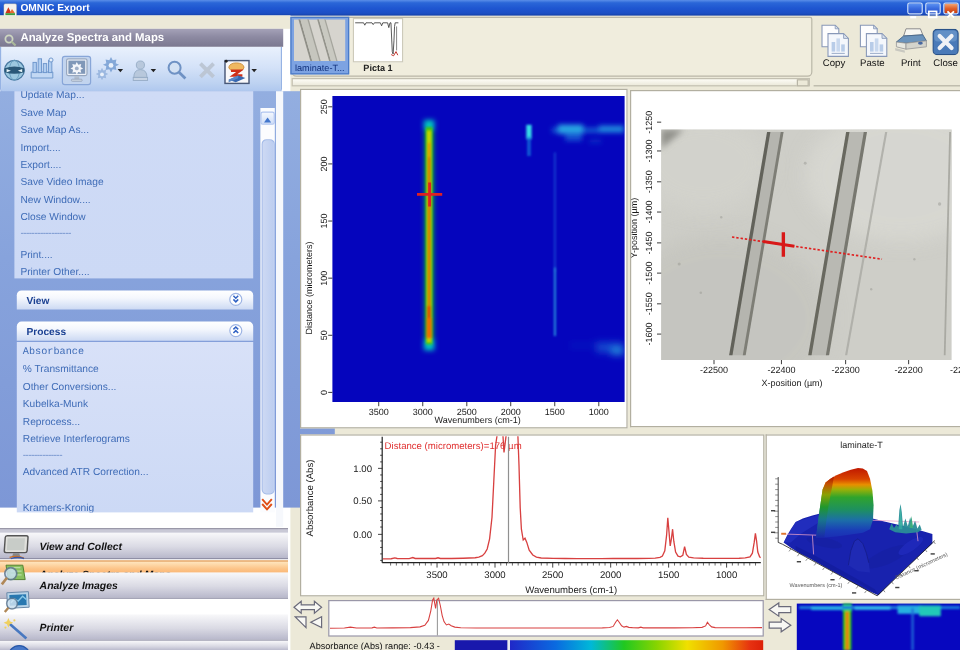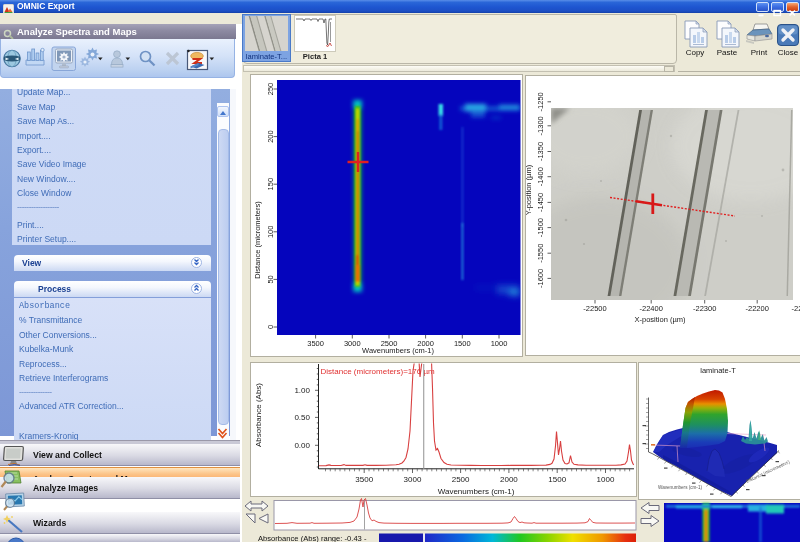--- a/index.html
+++ b/index.html
@@ -16,40 +16,40 @@
   #btnclose{background:linear-gradient(180deg,#f4a875 0%,#e0622c 50%,#c83c10 100%);}
   
   #leftpanel{left:0;top:13px;width:242px;height:529px;background:#fff;}
   #lp-beige{left:0;top:0;width:242px;height:11px;background:#ece9d8;}
   #lp-header{left:0;top:11px;width:236px;height:15px;
     background:linear-gradient(180deg,#a5a2b8 0%,#8d8aa2 45%,#7b7890 100%);
     color:#fff;font-size:9.5px;font-weight:bold;line-height:15px;}
   #lp-toolbar{left:0;top:26px;width:235px;height:39px;box-sizing:border-box;
     border:1px solid #96b3e4;border-top:none;border-radius:0 0 4px 4px;
     background:linear-gradient(180deg,#e9f1fd 0%,#d4e2f8 45%,#bdd2f1 80%,#adc6ee 100%);}
-  #lp-scroll{left:0;top:76px;width:236px;height:347px;
-    background:linear-gradient(180deg,#93aee0 0%,#87a3dc 40%,#7d97d6 100%);}
+  #lp-scroll{left:0;top:63px;width:236px;height:347px;
+    background:linear-gradient(180deg,#93aee0 0%,#87a3dc 40%,#7d97d6 100%);padding-left:43px;}
   #menubox{left:12px;top:0px;width:199px;height:156px;background:linear-gradient(180deg,#cfdbf6,#ccd9f5);overflow:hidden;}
   .mitem{left:5px;width:190px;height:14.55px;line-height:14.55px;font-size:8.5px;color:#3f6cb7;}
   #viewbar,#procbar{left:14px;width:197px;height:16px;border-radius:4px 4px 0 0;
     background:linear-gradient(180deg,#ffffff 0%,#f4f7fd 40%,#ccd9f3 100%);
     color:#1a4092;font-weight:bold;font-size:8.5px;line-height:16px;}
   #procbox{left:14px;top:208.5px;width:197px;height:142px;background:linear-gradient(180deg,#d8e1f8,#ccd9f5);overflow:hidden;}
   .chev{width:11px;height:11px;border-radius:50%;background:#fff;border:1px solid #9db4e4;box-sizing:border-box;
     color:#3263c4;font-size:7px;line-height:4.2px;text-align:center;font-weight:bold;}
   
   #sbtrack{left:217px;top:13.5px;width:12px;height:337px;background:#fbfcfe;}
   #sbup{left:217px;top:16.5px;width:12px;height:11px;background:linear-gradient(180deg,#f3f7fe,#cfdef8);
      border:1px solid #aec4f0;border-radius:2px;box-sizing:border-box;color:#3e74cc;font-size:7px;text-align:center;line-height:11px;font-weight:bold;}
   #sbthumb{left:217.5px;top:39.5px;width:11px;height:296px;background:linear-gradient(90deg,#cdd9f3,#bccdf0);border:1px solid #a4bbe8;border-radius:4px;box-sizing:border-box;}
   #sbdown{left:216px;top:337px;width:13px;height:14px;color:#e05018;font-size:9px;line-height:12px;text-align:center;font-weight:bold;}
   
   .taskbtn{left:0;width:240px;height:22px;background:linear-gradient(180deg,#f8f8fa 0%,#dadae4 55%,#b8b8cb 100%);
      border-bottom:1px solid #8f8fa6;box-sizing:border-box;}
-  .taskbtn .lbl{position:absolute;left:33px;top:0;height:22px;line-height:22px;font-size:8.7px;font-weight:bold;color:#111;}
+  .taskbtn .lbl{position:absolute;left:33px;top:0;height:22px;line-height:22px;font-size:8.7px;font-weight:bold;color:#111;font-style:italic;}
   #tb2{background:linear-gradient(180deg,#ffe6bf 0%,#fcc488 30%,#f9a45c 70%,#f59044 100%);
      border-top:1px solid #e09040;border-bottom:1px solid #c87020;}
   
   .panelbox{background:#fff;border:1px solid #b2afa0;box-sizing:border-box;}
   #tabbox{left:243px;top:14px;width:434px;height:49.5px;background:#f0eddd;border:1px solid #bab7a8;border-radius:2px 2px 4px 4px;box-sizing:border-box;}
   .iconlbl{top:48px;font-size:8px;color:#111;text-align:center;width:30px;}
   #hscroll{left:243px;top:65px;width:432px;height:7px;box-sizing:border-box;border:1px solid #c3c0b1;background:linear-gradient(180deg,#fdfcf6,#eceadb);}
   #topline2{left:678px;top:71px;width:122px;height:1px;background:#b5b2a3;}
 </style>
 </head>
@@ -154,33 +154,33 @@
         <div class="abs mitem" style="top:-3.8px;">Update Map...</div>
         <div class="abs mitem" style="top:10.7px;">Save Map</div>
         <div class="abs mitem" style="top:25.2px;">Save Map As...</div>
         <div class="abs mitem" style="top:40.2px;">Import....</div>
         <div class="abs mitem" style="top:54.2px;">Export....</div>
         <div class="abs mitem" style="top:68.2px;">Save Video Image</div>
         <div class="abs mitem" style="top:82.7px;">New Window....</div>
         <div class="abs mitem" style="top:97.2px;">Close Window</div>
         <div class="abs mitem" style="top:111.2px;letter-spacing:-0.5px;color:#6b8cc8;">------------------</div>
         <div class="abs mitem" style="top:128.7px;">Print....</div>
-        <div class="abs mitem" style="top:143.2px;">Printer Setup....</div>
+        <div class="abs mitem" style="top:143.2px;">Printer Other....</div>
       </div>
       <div class="abs" id="viewbar" style="top:165.5px;"><span style="margin-left:8px;">View</span>
         <div class="abs chev" style="left:177px;top:2.5px;">
           <svg width="9" height="9" style="position:absolute;left:0;top:0;">
             <g stroke="#3263c4" stroke-width="1.3" fill="none">
               <path d="M2.5,1.5 L4.5,3.5 L6.5,1.5"></path>
               <path d="M2.5,4.5 L4.5,6.5 L6.5,4.5"></path>
             </g>
           </svg>
         </div>
       </div>
-      <div class="abs" id="procbar" style="top:191.5px;"><span style="margin-left:24px;">Process</span>
+      <div class="abs" id="procbar" style="top:191.5px;"><span style="margin-left:8px;">Process</span>
         <div class="abs chev" style="left:177px;top:2.5px;">
           <svg width="9" height="9" style="position:absolute;left:0;top:0;">
             <g stroke="#3263c4" stroke-width="1.3" fill="none">
               <path d="M2.5,3.5 L4.5,1.5 L6.5,3.5"></path>
               <path d="M2.5,6.5 L4.5,4.5 L6.5,6.5"></path>
             </g>
           </svg>
         </div>
       </div>
       <div class="abs" id="procbox">
@@ -214,21 +214,21 @@
     <div class="abs taskbtn" id="tb1" style="top:430.5px;">
       <span class="lbl">View and Collect</span>
     </div>
     <div class="abs taskbtn" id="tb2" style="top:453.5px;height:22px;">
       <span class="lbl">Analyze Spectra and Maps</span>
     </div>
     <div class="abs taskbtn" id="tb3" style="top:464px;">
       <span class="lbl">Analyze Images</span>
     </div>
     <div class="abs taskbtn" id="tb4" style="top:498.5px;">
-      <span class="lbl">Wizards</span>
+      <span class="lbl">Printer</span>
     </div>
     <div class="abs taskbtn" id="tb5" style="top:521px;height:8px;border-bottom:none;"></div>
     <div class="abs" id="taskicons" style="left:0;top:430px;width:36px;height:112px;">
      <svg width="36" height="112">
 
       <g transform="translate(4,3)">
         <rect x="0.5" y="0.5" width="19" height="14" rx="1.5" fill="#e0e0dc" stroke="#555" stroke-width="1.2" transform="skewX(-4)"></rect>
         <rect x="2.5" y="2.5" width="14.5" height="10" fill="#c8ccc8" transform="skewX(-4)"></rect>
         <path d="M7,15 L6,18 L13,18 L12,15 Z" fill="#888"></path>
         <path d="M4,18.5 q6,-2 12,0.5" stroke="#d07020" stroke-width="1" fill="none"></path>

